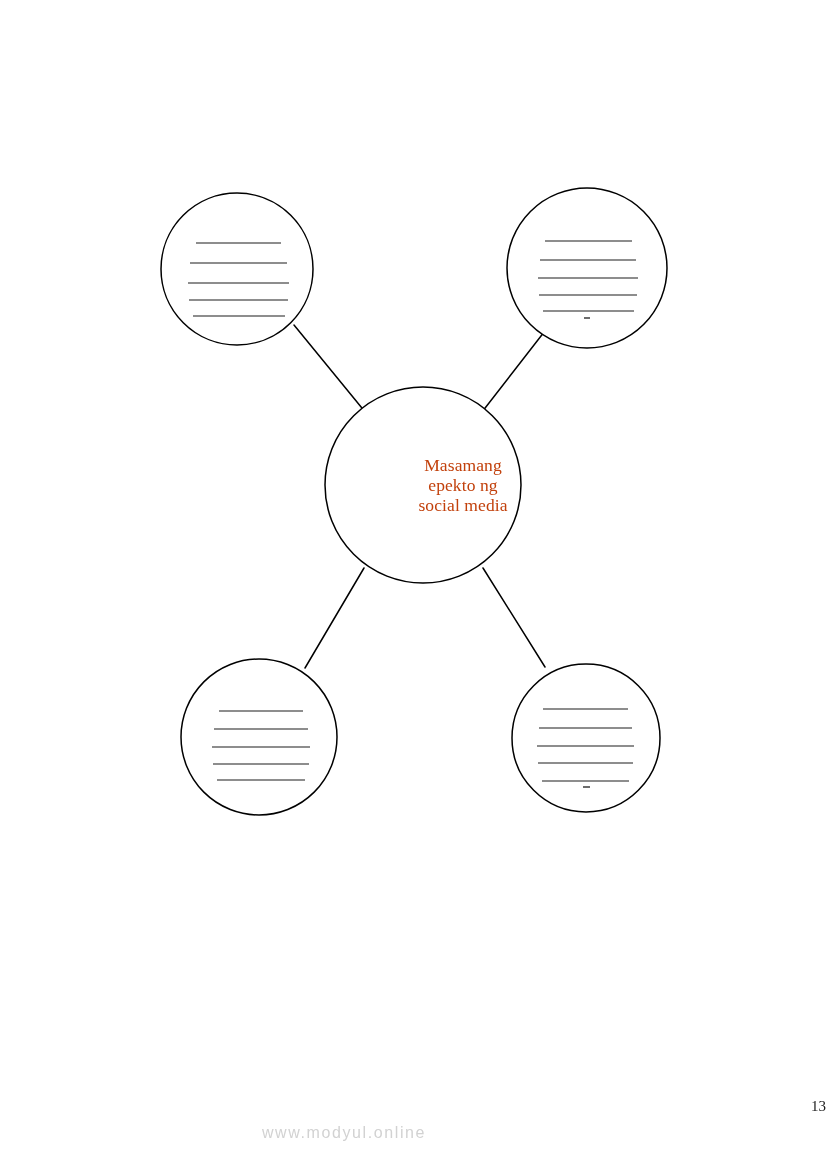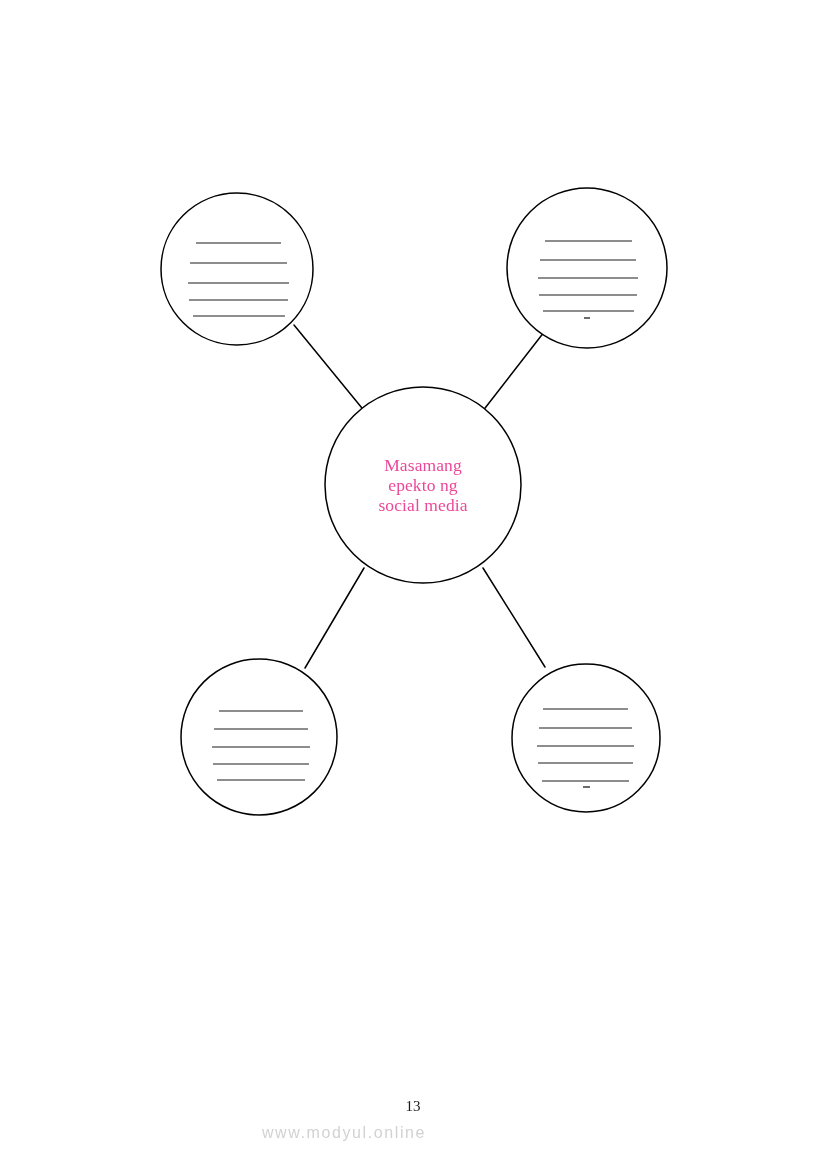--- a/index.html
+++ b/index.html
@@ -33,37 +33,38 @@
     height: 1169px;
     display: block;
   }
 
   .node-label {
     position: absolute;
     text-align: center;
     font-family: "Liberation Serif", serif;
     font-size: 17.5px;
     line-height: 20px;
-    color: #ec4899;
+    color: #c2410c;
     white-space: pre-line;
     letter-spacing: 0.1px;
+    padding-left: 40px;
   }
 
   #center-label {
     left: 325px;
     top: 455px;
     width: 196px;
   }
 
   #page-number {
     position: absolute;
     left: 0;
     top: 1098px;
     width: 826px;
-    text-align: center;
+    text-align: right;
     font-family: "Liberation Serif", serif;
     font-size: 15px;
     color: #1a1a1a;
   }
 
   #watermark {
     position: absolute;
     left: 0;
     top: 1124px;
     width: 688px;

